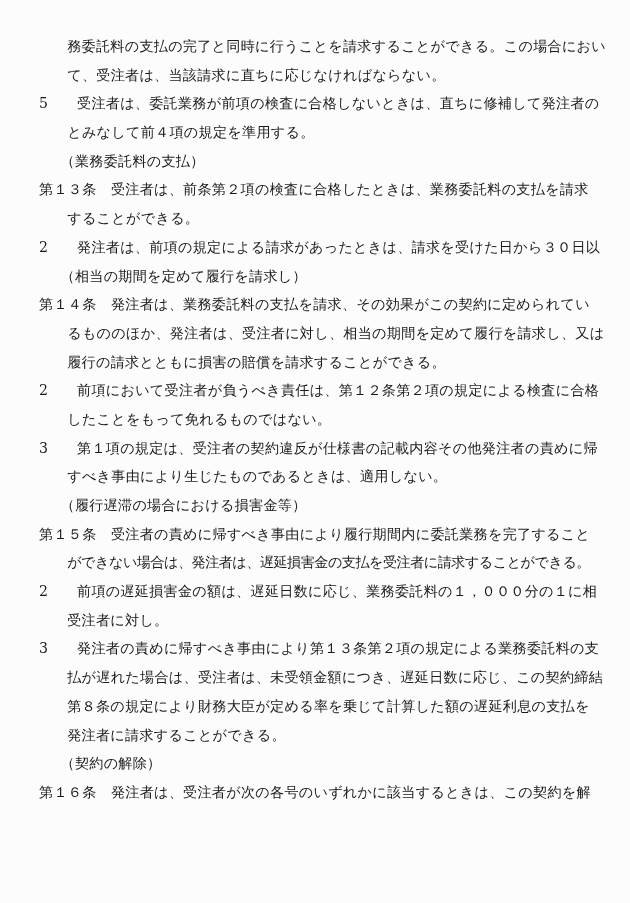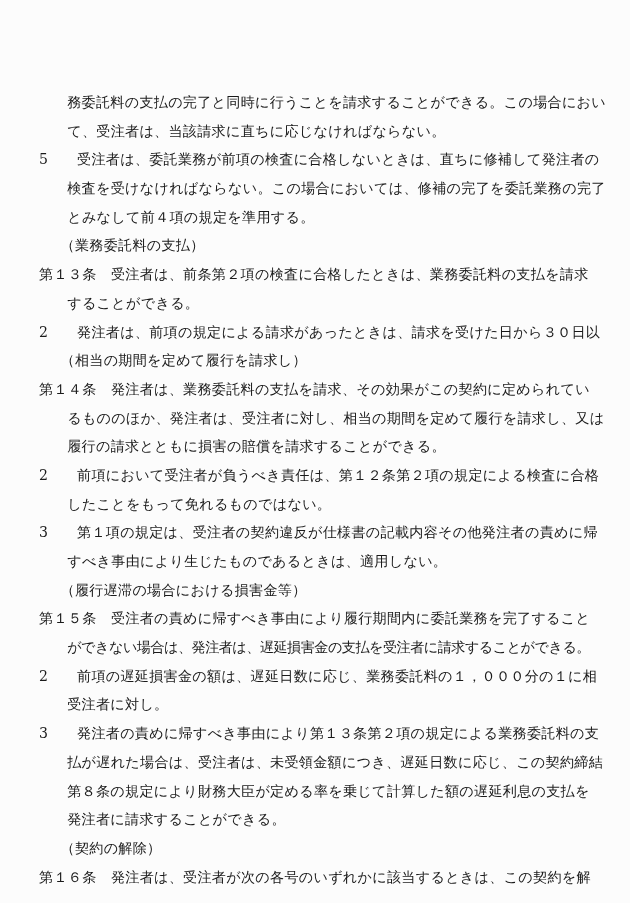--- a/index.html
+++ b/index.html
@@ -14,21 +14,21 @@
     font-family: "DejaVu Serif", "Liberation Serif", serif;
     color: #1a1a1a;
     overflow: hidden;
   }
 
   .page {
     position: relative;
     width: 630px;
     height: 903px;
     box-sizing: border-box;
-    padding: 88px 70px 0 39px;
+    padding: 32px 70px 0 39px;
     background: #fcfcfc;
   }
 
   .doc-body {
     font-size: 14.1px;
     line-height: 28.7px;
     letter-spacing: 0.02em;
   }
 
   
@@ -50,21 +50,20 @@
   }
 </style>
 </head>
 <body>
 
 <div class="page">
   <div class="doc-body" id="doc-body">
       <div class="line ind-2">務委託料の支払の完了と同時に行うことを請求することができる。この場合におい</div>
       <div class="line ind-2">て、受注者は、当該請求に直ちに応じなければならない。</div>
       <div class="line ind-0">5　　受注者は、委託業務が前項の検査に合格しないときは、直ちに修補して発注者の</div>
-      <div class="line ind-2">検査を受けなければならない。この場合においては、修補の完了を委託業務の完了</div>
       <div class="line ind-2">とみなして前４項の規定を準用する。</div>
       <div class="line ind-15">（業務委託料の支払）</div>
       <div class="line ind-0">第１３条　受注者は、前条第２項の検査に合格したときは、業務委託料の支払を請求</div>
       <div class="line ind-2">することができる。</div>
       <div class="line ind-0">2　　発注者は、前項の規定による請求があったときは、請求を受けた日から３０日以</div>
       <div class="line ind-15">（相当の期間を定めて履行を請求し）</div>
       <div class="line ind-0">第１４条　発注者は、業務委託料の支払を請求、その効果がこの契約に定められてい</div>
       <div class="line ind-2">るもののほか、発注者は、受注者に対し、相当の期間を定めて履行を請求し、又は</div>
       <div class="line ind-2">履行の請求とともに損害の賠償を請求することができる。</div>
       <div class="line ind-0">2　　前項において受注者が負うべき責任は、第１２条第２項の規定による検査に合格</div>

